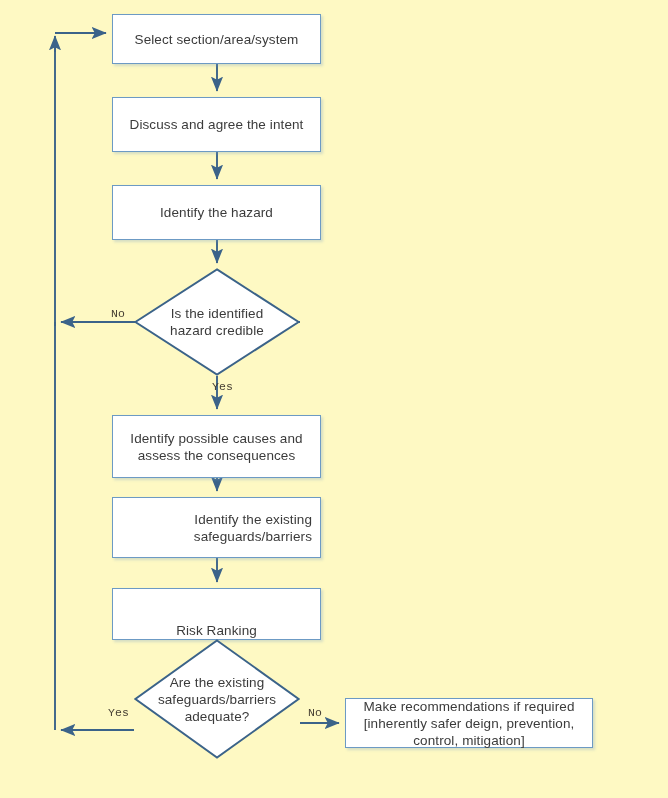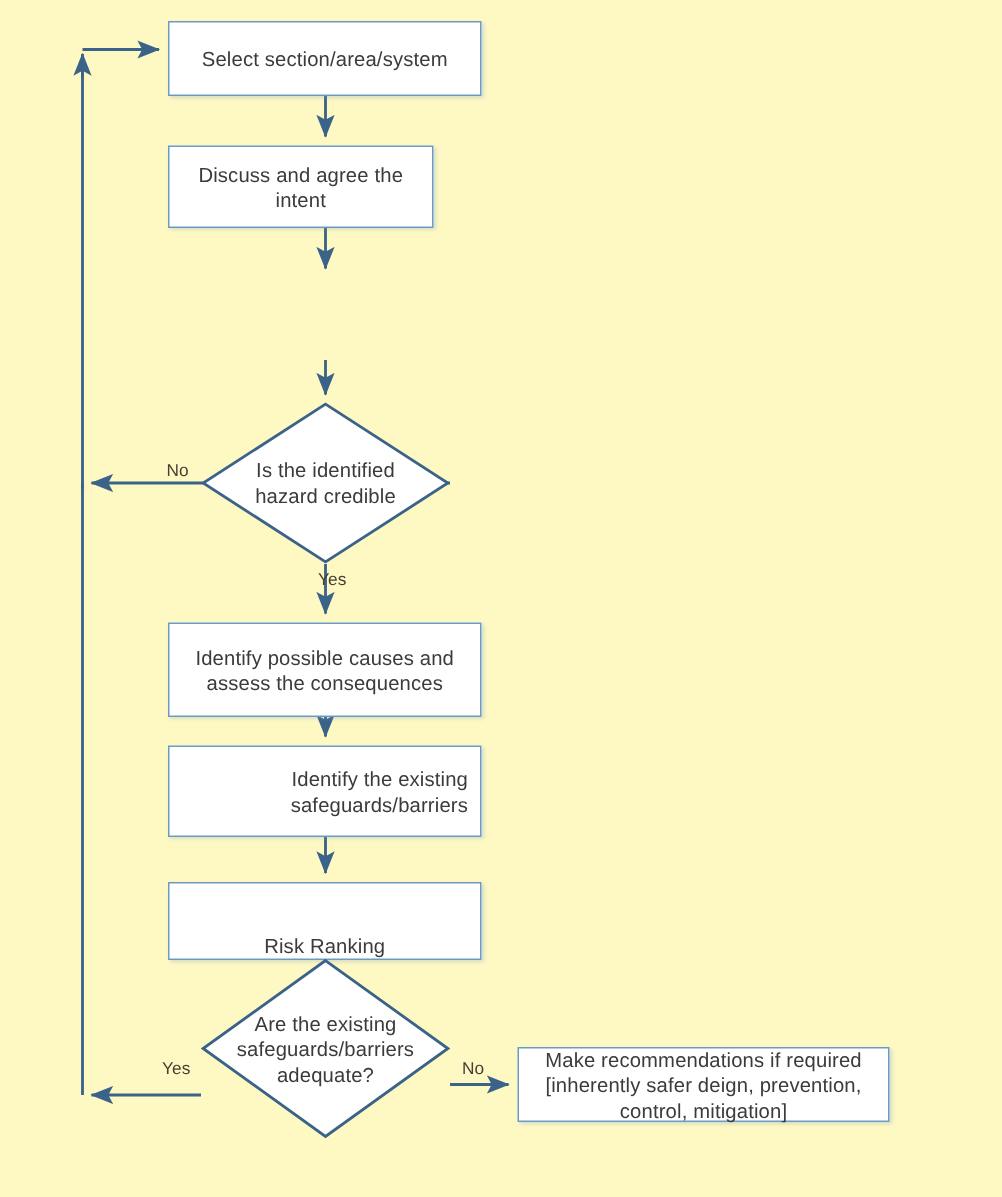--- a/index.html
+++ b/index.html
@@ -66,20 +66,21 @@
     letter-spacing: 0.1px;
     width: 78%;
   }
   .edge-label {
     position: absolute;
     color: #463f33;
     font-size: 11.5px;
     line-height: 12px;
     white-space: nowrap;
     letter-spacing: 0.1px;
+    font-family: Liberation Mono, monospace;
   }
 </style>
 </head>
 <body>
 
 <div id="canvas">
 
   <svg id="edges" viewBox="0 0 668 798" xmlns="http://www.w3.org/2000/svg">
     <defs>
       <marker id="ah" markerWidth="9" markerHeight="9" refX="7.6" refY="3.2" orient="auto" markerUnits="strokeWidth">
@@ -112,24 +113,27 @@
       <line x1="55" y1="730" x2="55" y2="322"></line>
 
       <line x1="300" y1="723" x2="339" y2="723" marker-end="url(#ah)"></line>
     </g>
   </svg>
 
   <div class="node proc" style="left:112px; top:14px; width:209px; height:50px;">
     <span class="label">Select section/area/system</span>
   </div>
 
-  <div class="node proc" style="left:112px; top:97px; width:177px; height:55px;">
+  <div class="node proc" style="left:112px; top:97px; width:209px; height:55px;">
     <span class="label">Discuss and agree the intent</span>
   </div>
 
+  <div class="node proc" style="left:112px; top:185px; width:209px; height:55px;">
+    <span class="label">Identify the hazard</span>
+  </div>
 
   <div class="node proc" style="left:112px; top:415px; width:209px; height:63px;">
     <span class="label">Identify possible causes and assess the consequences</span>
   </div>
 
   <div class="node dec" style="left:134px; top:268px; width:166px; height:108px;">
     <svg class="diamond-svg" viewBox="0 0 166 108" preserveAspectRatio="none">
       <polygon points="83,1.4 164.6,54 83,106.6 1.4,54" fill="#ffffff" stroke="#3b6389" stroke-width="1.9" vector-effect="non-scaling-stroke"></polygon>
     </svg>
     <span class="label">Is the identified hazard credible</span>

